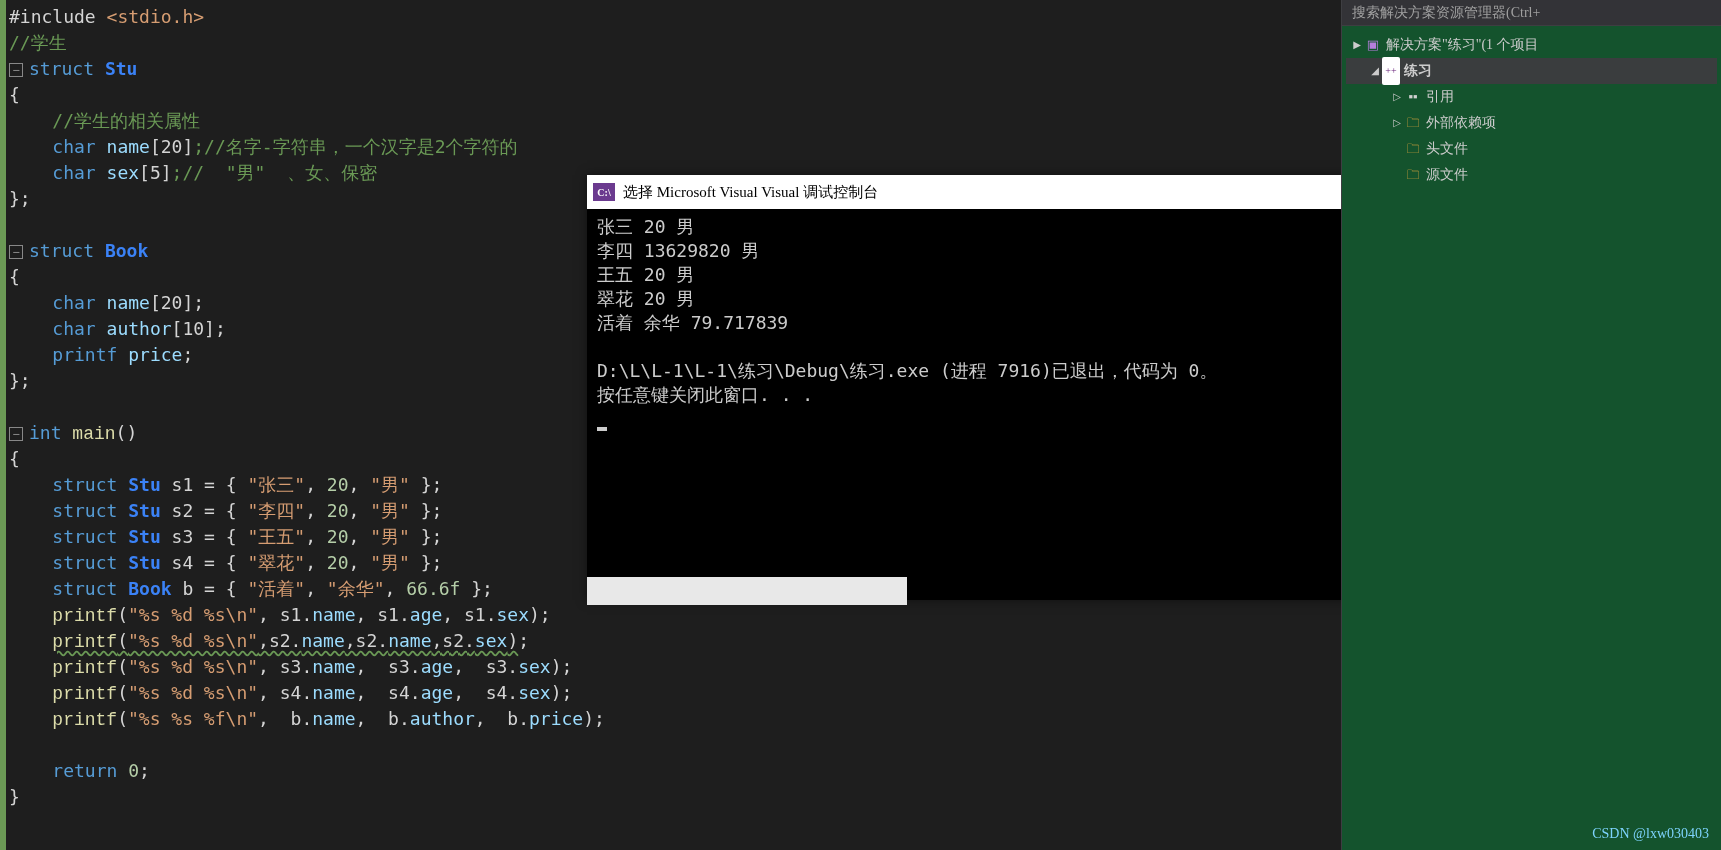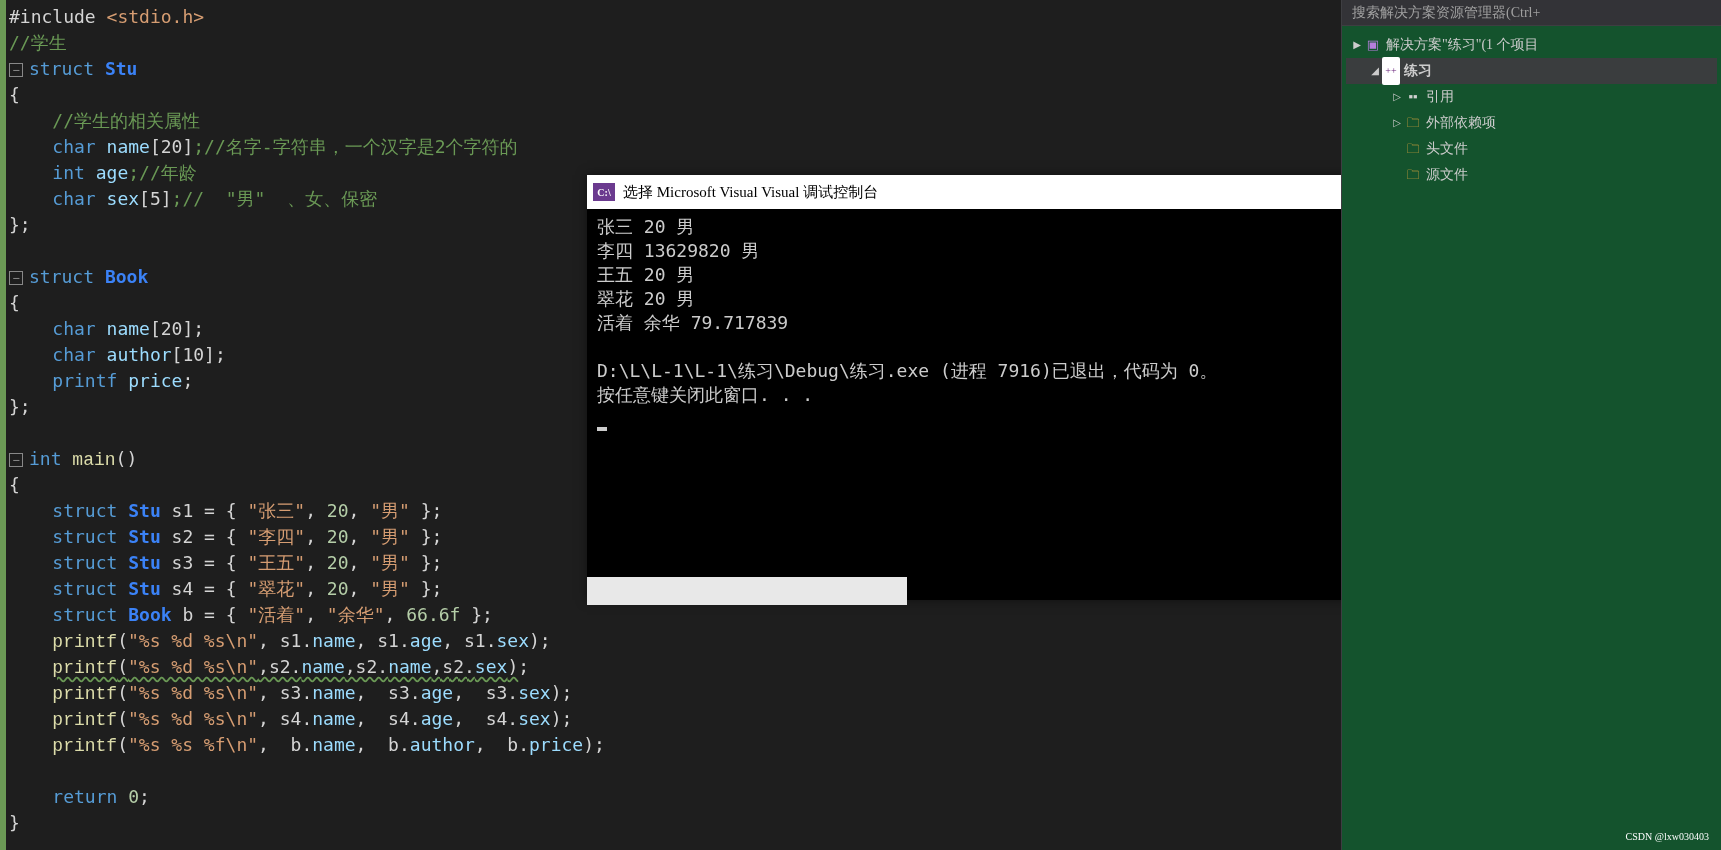--- a/index.html
+++ b/index.html
@@ -68,36 +68,35 @@
 .tree-icon { display:inline-block; width:18px; text-align:center; margin-right:4px; font-size:13px; }
 .icon-sln { color:#b57edc; }
 .icon-cpp { color:#68217a; background:#fff; border-radius:2px; font-size:10px; padding:1px 2px; }
 .icon-ref { color:#d0d0d0; }
 .icon-folder { color:#e8ab3f; }
 .indent1 { padding-left:22px; }
 .indent2 { padding-left:44px; }
 
 .watermark {
   position:absolute; right:12px; bottom:8px;
-  color:#ffffff; font-size:10px; font-family:"Microsoft YaHei";
+  color:#7dd3fc; font-size:14px; font-family:"Microsoft YaHei";
 }
 </style>
 </head>
 <body>
 
 <div class="left-bar"></div>
 
 <div class="code-area">
 <div class="line"><span class="punc">#include</span> <span class="str">&lt;stdio.h&gt;</span></div>
 <div class="line"><span class="cmt">//学生</span></div>
 <div class="line"><span class="gutter-box">−</span><span class="kw">struct</span> <span class="type">Stu</span></div>
 <div class="line"><span class="punc">{</span></div>
 <div class="line">    <span class="cmt">//学生的相关属性</span></div>
 <div class="line">    <span class="kw">char</span> <span class="var">name</span><span class="punc">[20]</span><span class="cmt">;//名字-字符串，一个汉字是2个字符的</span></div>
-<div class="line">    <span class="kw">int</span> <span class="var">age</span><span class="cmt">;//年龄</span></div>
 <div class="line">    <span class="kw">char</span> <span class="var">sex</span><span class="punc">[5]</span><span class="cmt">;//  "男"  、女、保密</span></div>
 <div class="line"><span class="punc">};</span></div>
 <div class="line"></div>
 <div class="line"><span class="gutter-box">−</span><span class="kw">struct</span> <span class="type">Book</span></div>
 <div class="line"><span class="punc">{</span></div>
 <div class="line">    <span class="kw">char</span> <span class="var">name</span><span class="punc">[20];</span></div>
 <div class="line">    <span class="kw">char</span> <span class="var">author</span><span class="punc">[10];</span></div>
 <div class="line">    <span class="kw">printf</span> <span class="var">price</span><span class="punc">;</span></div>
 <div class="line"><span class="punc">};</span></div>
 <div class="line"></div>

